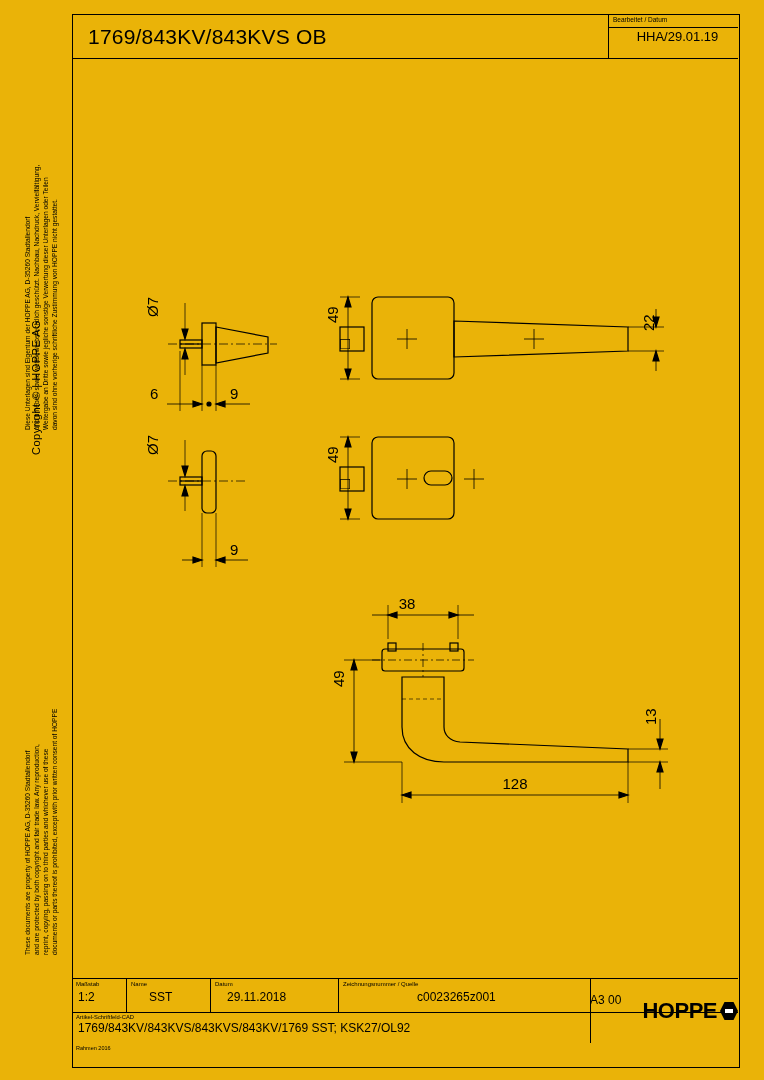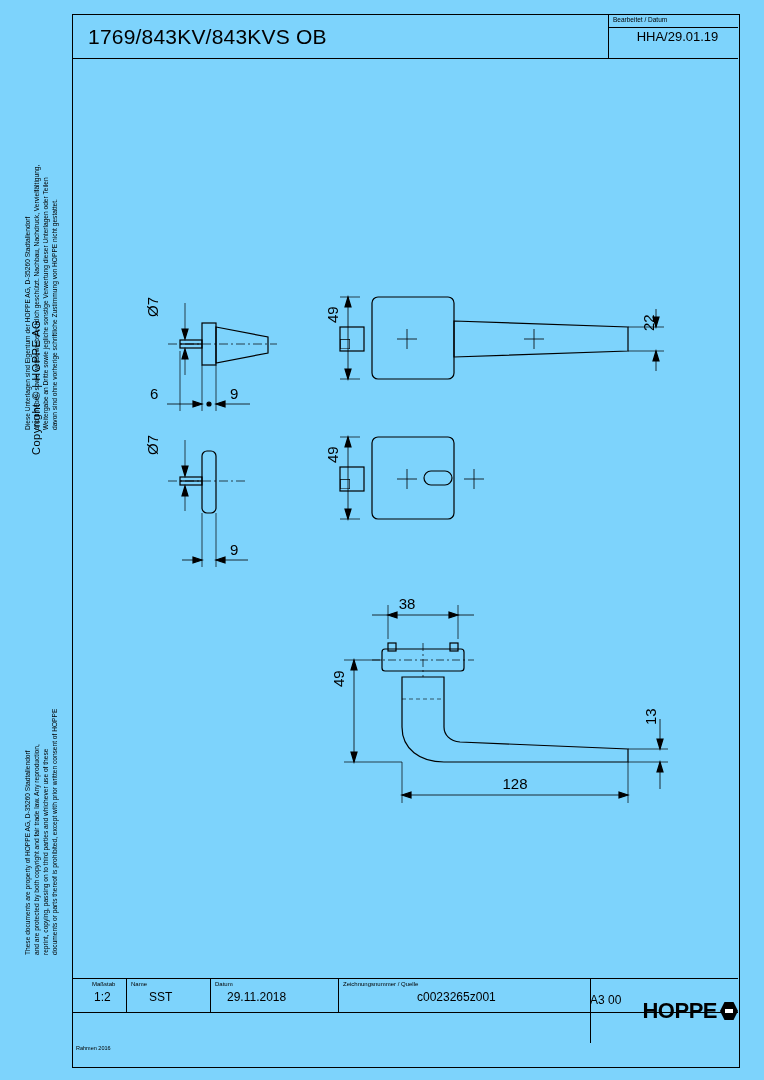--- a/index.html
+++ b/index.html
@@ -1,18 +1,18 @@
 <!DOCTYPE html>
 <html><head>
 <meta charset="utf-8">
 <style>
   html,body{margin:0;padding:0;background:#ffffff;}
   body{width:764px;height:1080px;position:relative;font-family:"Liberation Sans",sans-serif;color:#000;}
 
-  .sheet{position:absolute;left:0;top:0;width:764px;height:1080px;background:#7dd3fc;}
+  .sheet{position:absolute;left:0;top:0;width:764px;height:1080px;background:#eab308;}
 
   
   .frame{position:absolute;left:72px;top:14px;width:666px;height:1052px;border:1px solid #000;}
 
   
   .titlebar{position:absolute;left:72px;top:14px;width:666px;height:45px;border-bottom:1px solid #000;box-sizing:border-box;}
   .title-main{position:absolute;left:16px;top:11px;font-size:21px;letter-spacing:.2px;}
   .tb-right{position:absolute;right:0;top:0;width:130px;height:45px;border-left:1px solid #000;box-sizing:border-box;}
   .tb-right .lbl{font-size:6.5px;padding:2px 0 0 4px;}
   .tb-right .val{font-size:13px;padding:6px 0 0 8px;text-align:center;}
@@ -208,39 +208,43 @@
     <text x="268" y="430" font-size="17">□</text>
 
     <text x="335" y="550" font-size="15" text-anchor="middle">38</text>
     <text x="272" y="628" font-size="15" transform="rotate(-90 272 628)">49</text>
     <text x="584" y="666" font-size="15" transform="rotate(-90 584 666)">13</text>
     <text x="443" y="730" font-size="15" text-anchor="middle">128</text>
   </svg>
 
   <div class="bottom-block">
     <div class="bb-row1">
-      <div class="bb-cell" style="left:0;width:54px;padding-left:16px;">
+      <div class="bb-cell" style="left:0;width:54px;">
         <div class="lbl">Maßstab</div>
         <div class="val">1:2</div>
       </div>
       <div class="bb-cell" style="left:54px;width:84px;border-left:1px solid #000;">
         <div class="lbl">Name</div>
         <div class="val" style="padding-left:22px;">SST</div>
       </div>
       <div class="bb-cell" style="left:138px;width:128px;border-left:1px solid #000;">
         <div class="lbl">Datum</div>
         <div class="val" style="padding-left:16px;">29.11.2018</div>
       </div>
       <div class="bb-cell" style="left:266px;width:252px;border-left:1px solid #000;">
         <div class="lbl">Zeichnungsnummer / Quelle</div>
         <div class="val" style="padding-left:78px;">c0023265z001</div>
       </div>
       <div class="bb-cell" style="left:518px;width:0px;">
         <div class="val" style="padding-top:14px;padding-left:0px;white-space:nowrap;">A3 00</div>
       </div>
+    </div>
+    <div class="bb-row2">
+      <div class="lbl">Artikel-Schriftfeld-CAD</div>
+      <div class="val">1769/843KV/843KVS/843KVS/843KV/1769    SST; KSK27/OL92</div>
     </div>
     <div class="bb-row3">Rahmen 2016</div>
     <div class="logo-box">
       <span class="logo-text">HOPPE</span>
       <span class="logo-hex"></span>
     </div>
   </div>
 
 </div>
 

